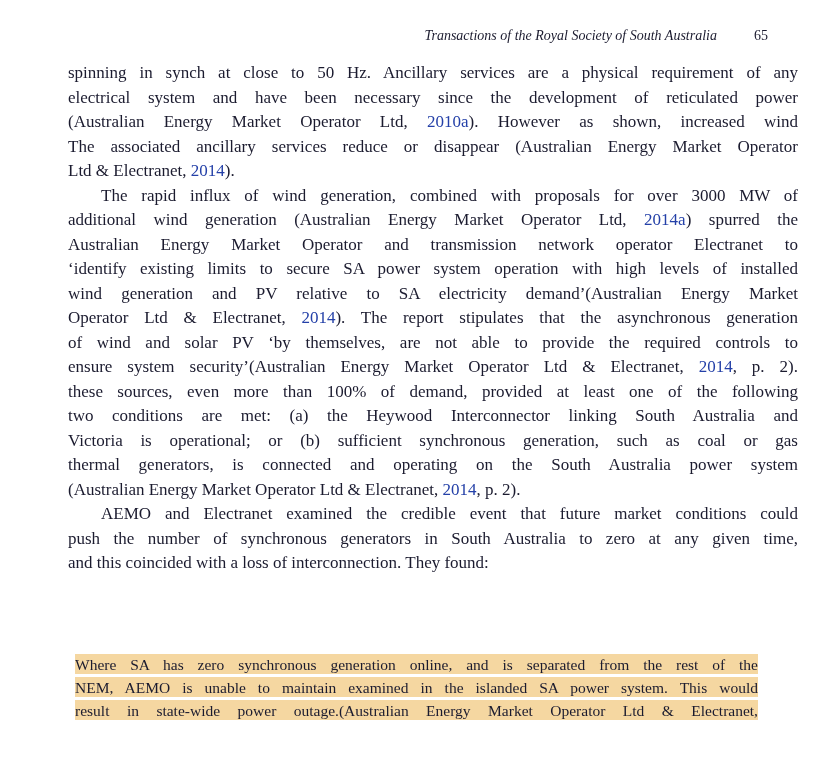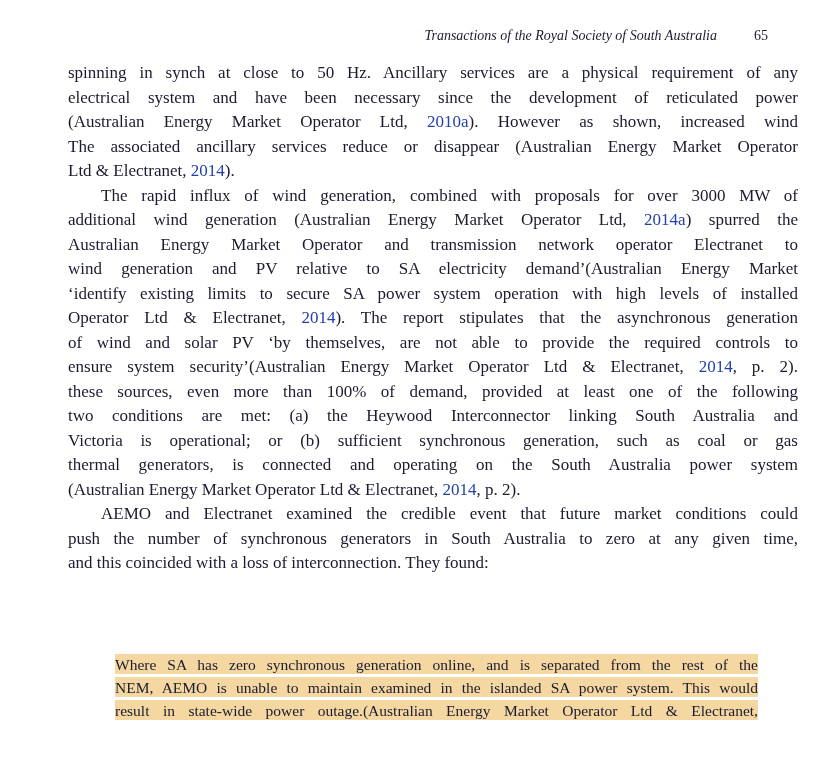--- a/index.html
+++ b/index.html
@@ -60,21 +60,20 @@
     position: absolute;
     left: 75px;
     top: 652px;
     width: 683px;
     font-size: 15.5px;
     line-height: 23px;
   }
   .quote .inner {
     background: var(--highlight);
     padding: 1.5px 0;
-    margin-left: 40px;
   }
 </style>
 </head>
 <body>
 
 <div class="page">
   <div class="running-head">
     <span class="head-title">Transactions of the Royal Society of South Australia</span>
     <span class="head-page">65</span>
   </div>
@@ -83,22 +82,22 @@
         <div class="line"><span class="inner"><span>spinning in synch at close to 50 Hz. Ancillary services are a physical requirement of any</span></span></div>
         <div class="line"><span class="inner"><span>electrical system and have been necessary since the development of reticulated power</span></span></div>
         <div class="line"><span class="inner"><span>(Australian Energy Market Operator Ltd, </span><span class="cite">2010a</span><span>). However as shown, increased wind</span></span></div>
         <div class="line"><span class="inner"><span>The associated ancillary services reduce or disappear (Australian Energy Market Operator</span></span></div>
         <div class="line last"><span class="inner"><span>Ltd &amp; Electranet, </span><span class="cite">2014</span><span>).</span></span></div>
       </div>
       <div class="para indent">
         <div class="line"><span class="inner"><span>The rapid influx of wind generation, combined with proposals for over 3000 MW of</span></span></div>
         <div class="line"><span class="inner"><span>additional wind generation (Australian Energy Market Operator Ltd, </span><span class="cite">2014a</span><span>) spurred the</span></span></div>
         <div class="line"><span class="inner"><span>Australian Energy Market Operator and transmission network operator Electranet to</span></span></div>
+        <div class="line"><span class="inner"><span>‘identify existing limits to secure SA power system operation with high levels of installed</span></span></div>
         <div class="line"><span class="inner"><span>wind generation and PV relative to SA electricity demand’(Australian Energy Market</span></span></div>
-        <div class="line"><span class="inner"><span>‘identify existing limits to secure SA power system operation with high levels of installed</span></span></div>
         <div class="line"><span class="inner"><span>Operator Ltd &amp; Electranet, </span><span class="cite">2014</span><span>). The report stipulates that the asynchronous generation</span></span></div>
         <div class="line"><span class="inner"><span>of wind and solar PV ‘by themselves, are not able to provide the required controls to</span></span></div>
         <div class="line"><span class="inner"><span>ensure system security’(Australian Energy Market Operator Ltd &amp; Electranet, </span><span class="cite">2014</span><span>, p. 2).</span></span></div>
         <div class="line"><span class="inner"><span>these sources, even more than 100% of demand, provided at least one of the following</span></span></div>
         <div class="line"><span class="inner"><span>two conditions are met: (a) the Heywood Interconnector linking South Australia and</span></span></div>
         <div class="line"><span class="inner"><span>Victoria is operational; or (b) sufficient synchronous generation, such as coal or gas</span></span></div>
         <div class="line"><span class="inner"><span>thermal generators, is connected and operating on the South Australia power system</span></span></div>
         <div class="line last"><span class="inner"><span>(Australian Energy Market Operator Ltd &amp; Electranet, </span><span class="cite">2014</span><span>, p. 2).</span></span></div>
       </div>
       <div class="para indent">

